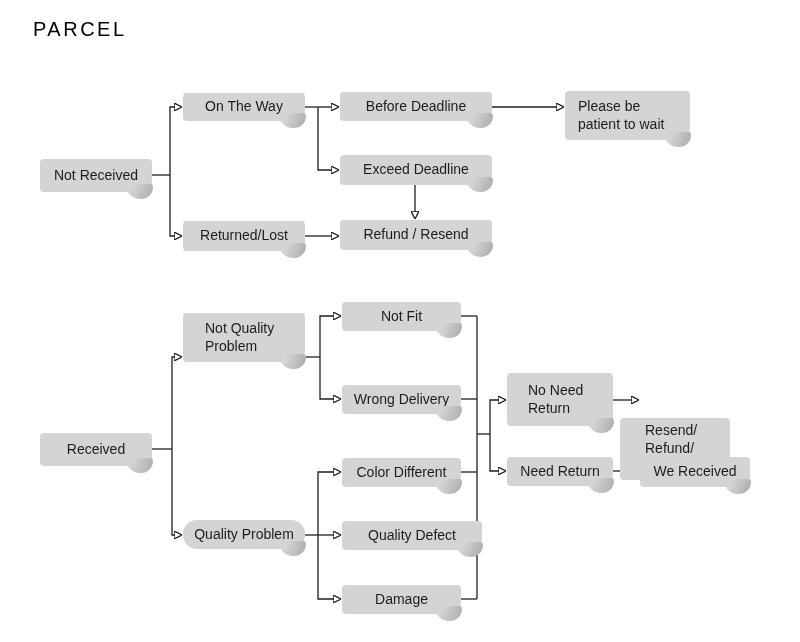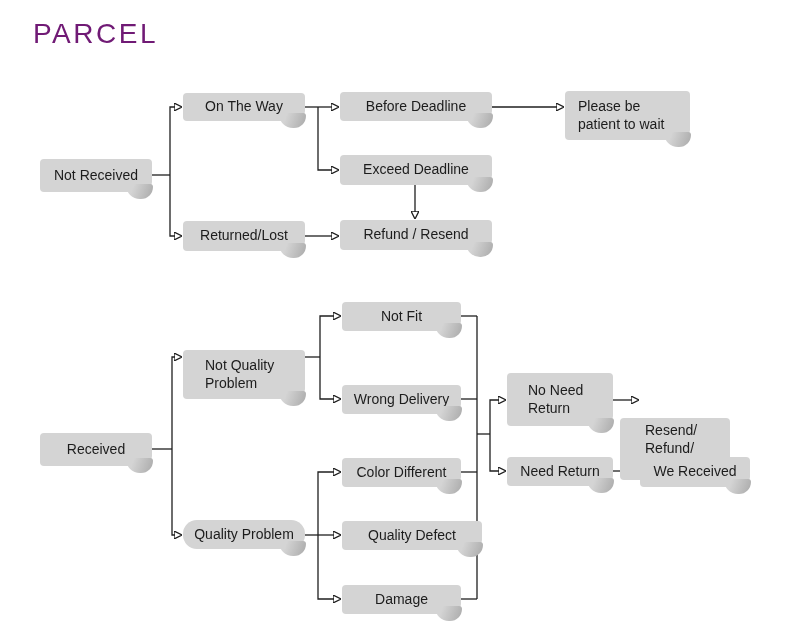--- a/index.html
+++ b/index.html
@@ -7,23 +7,23 @@
     position:relative;
     width:800px;
     height:642px;
     background:#ffffff;
     font-family:"Liberation Sans", sans-serif;
     overflow:hidden;
   }
   #title{
     position:absolute;
     left:33px; top:18px;
-    font-size:28px;
+    font-size:20px;
     letter-spacing:2.5px;
-    color:#701a75;
+    color:#000000;
     font-weight:400;
   }
   .node{
     position:absolute;
     background:#d4d4d4;
     color:#1c1c1c;
     font-size:14px;
     line-height:1.28;
     display:flex;
     align-items:center;
@@ -111,21 +111,21 @@
   <div class="node" style="left:40px;top:159px;width:112px;height:33px;">Not Received</div>
   <div class="node" style="left:183px;top:93px;width:122px;height:28px;">On The Way</div>
   <div class="node" style="left:183px;top:221px;width:122px;height:30px;">Returned/Lost</div>
   <div class="node" style="left:340px;top:92px;width:152px;height:29px;">Before Deadline</div>
   <div class="node" style="left:340px;top:155px;width:152px;height:30px;">Exceed Deadline</div>
   <div class="node" style="left:340px;top:220px;width:152px;height:30px;">Refund / Resend</div>
   <div class="node ml align-left" style="left:565px;top:91px;width:112px;height:49px;padding-left:13px;">Please be
 patient to wait</div>
 
   <div class="node" style="left:40px;top:433px;width:112px;height:33px;">Received</div>
-  <div class="node ml align-left" style="left:183px;top:350px;width:100px;height:49px;padding-left:22px;">Not Quality
+  <div class="node ml align-left" style="left:183px;top:313px;width:100px;height:49px;padding-left:22px;">Not Quality
 Problem</div>
   <div class="node" style="left:183px;top:520px;width:122px;height:29px;border-radius:14px;">Quality Problem</div>
   <div class="node" style="left:342px;top:302px;width:119px;height:29px;">Not Fit</div>
   <div class="node" style="left:342px;top:385px;width:119px;height:29px;">Wrong Delivery</div>
   <div class="node" style="left:342px;top:458px;width:119px;height:29px;">Color Different</div>
   <div class="node" style="left:342px;top:521px;width:140px;height:29px;">Quality Defect</div>
   <div class="node" style="left:342px;top:585px;width:119px;height:29px;">Damage</div>
   <div class="node ml align-left" style="left:507px;top:373px;width:85px;height:53px;padding-left:21px;">No Need
 Return</div>
   <div class="node" style="left:507px;top:457px;width:106px;height:29px;">Need Return</div>

